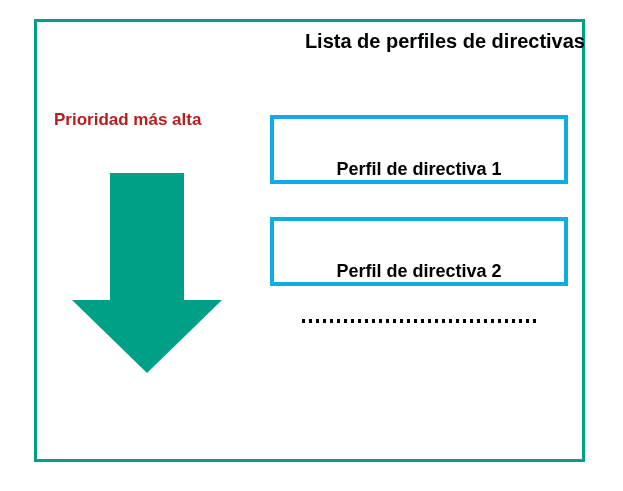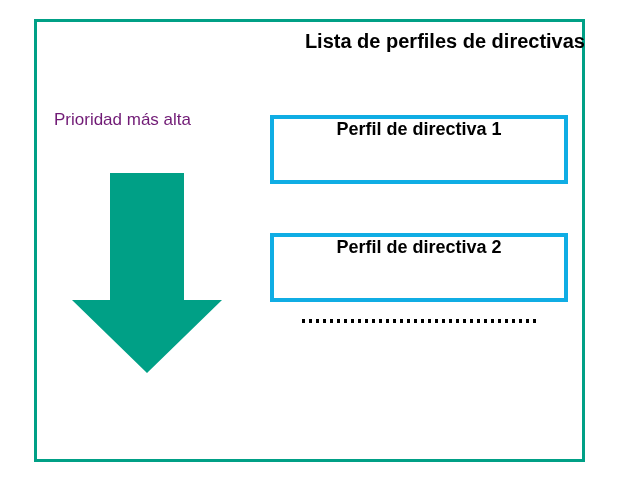--- a/index.html
+++ b/index.html
@@ -38,22 +38,22 @@
     font-size: 20px;
     font-weight: bold;
     color: #000000;
     letter-spacing: 0px;
     white-space: nowrap;
   }
   
   .priority-label {
     position: absolute;
     font-size: 17px;
-    font-weight: normal;
-    color: #701a75;
+    font-weight: bold;
+    color: #b91c1c;
     white-space: nowrap;
   }
   .priority-high {
     left: 54px;
     top: 110px;
   }
   .priority-low {
     left: 54px;
     top: 392px;
   }
@@ -71,31 +71,31 @@
   
   .profile-box {
     position: absolute;
     left: 270px;
     width: 298px;
     height: 69px;
     border: 4px solid #10ade4;
     box-sizing: border-box;
     background: #ffffff;
     display: flex;
-    align-items: flex-start;
+    align-items: flex-end;
     justify-content: center;
   }
   .profile-box-label {
     font-size: 18px;
     font-weight: bold;
     color: #000000;
     white-space: nowrap;
   }
   .profile-box-1 { top: 115px; }
-  .profile-box-2 { top: 233px; }
+  .profile-box-2 { top: 217px; }
   .profile-box-3 { top: 372px; }
   
   .ellipsis-line {
     position: absolute;
     left: 300px;
     top: 313px;
     width: 238px;
     height: 16px;
     overflow: hidden;
     line-height: 16px;

